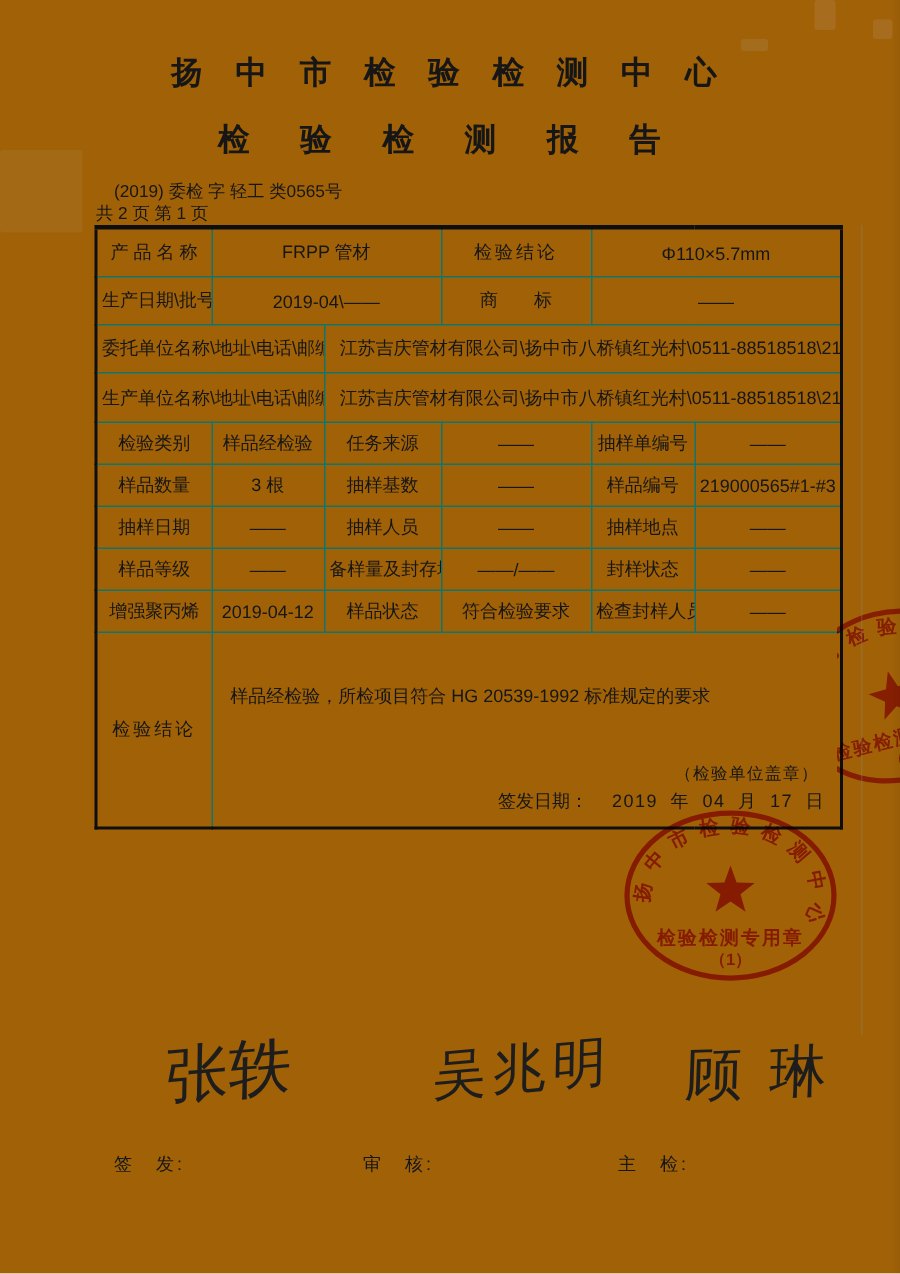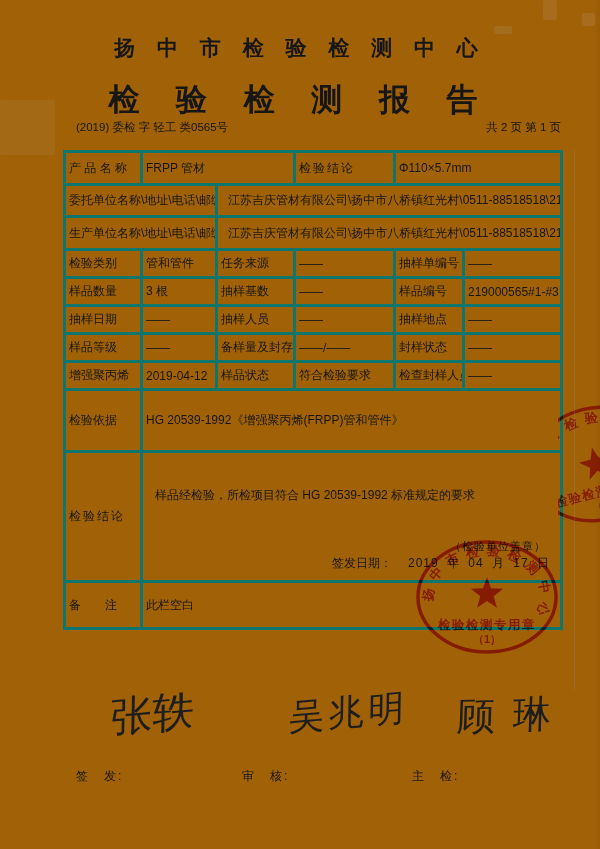--- a/index.html
+++ b/index.html
@@ -5,28 +5,28 @@
   html,body{margin:0;padding:0;background:#ffffff;}
   .page{
     position:relative;width:600px;height:849px;background:#a16207;overflow:hidden;
     font-family:Liberation Sans, sans-serif;color:#161616;
   }
   .page::after{content:'';position:absolute;right:0;top:0;width:6px;height:100%;
     background:linear-gradient(to right, rgba(0,0,0,0), rgba(0,0,0,0.06));pointer-events:none;}
   .title1{position:absolute;top:34px;left:0;width:600px;text-align:center;
     font-size:21px;font-weight:bold;letter-spacing:8px;}
   .title2{position:absolute;top:79px;left:0;width:600px;text-align:center;
-    font-size:31px;font-weight:bold;letter-spacing:14px;}
+    font-size:21px;font-weight:bold;letter-spacing:14px;}
   .refline{position:absolute;top:120px;left:64px;width:497px;display:flex;
-    justify-content:space-between;font-size:11.5px;}
+    justify-content:space-between;font-size:11.5px;flex-direction:column;}
   .refline .left{padding-left:12px;}
   .tablewrap{position:absolute;left:63px;top:150px;width:497px;}
   table.main{border-collapse:collapse;table-layout:fixed;width:497px;
     border:2px solid #0e0e0e;border-top:3px solid #0e0e0e;}
-  table.main td{border:3px solid #0f766e;font-size:12px;
+  table.main td{border:1px solid #0f766e;font-size:12px;text-align:center;
     padding:1px 3px;overflow:hidden;white-space:nowrap;}
   td.lalign{text-align:left;padding-left:12px;}
   td.f105{font-size:10.5px;}
   td.f10{font-size:10px;}
   td.f11{font-size:11px;}
   td.f95{font-size:9.5px;letter-spacing:0;}
   td.sp2{letter-spacing:2px;}
   td.val{font-size:11.5px;}
   td.concl{position:relative;text-align:left;vertical-align:top;white-space:normal;}
   .concl-text{position:absolute;top:34px;left:12px;font-size:12px;}
@@ -71,30 +71,36 @@
           <col style="width:98px">
       </colgroup>
       <tbody>
           <tr style="height:33px">
         <td>产 品 名 称</td>
         <td colspan="2" class="val">FRPP 管材</td>
         <td class="sp2">检验结论</td>
         <td colspan="2" class="val">Φ110×5.7mm</td>
       </tr>
       <tr style="height:32px">
+        <td class="f11">生产日期\批号</td>
+        <td colspan="2" class="val">2019-04\——</td>
+        <td>商　　标</td>
+        <td colspan="2" class="val">——</td>
+      </tr>
+      <tr style="height:32px">
         <td colspan="2" class="f105">委托单位名称\地址\电话\邮编</td>
         <td colspan="4" class="lalign f11" style="padding-left:10px">江苏吉庆管材有限公司\扬中市八桥镇红光村\0511-88518518\212217</td>
       </tr>
       <tr style="height:33px">
         <td colspan="2" class="f105">生产单位名称\地址\电话\邮编</td>
         <td colspan="4" class="lalign f11" style="padding-left:10px">江苏吉庆管材有限公司\扬中市八桥镇红光村\0511-88518518\212217</td>
       </tr>
       <tr style="height:28px">
         <td class="f11">检验类别</td>
-        <td class="f11">管和管件</td>
+        <td class="f11">样品经检验</td>
         <td class="f11">任务来源</td>
         <td class="val">——</td>
         <td class="f105">抽样单编号</td>
         <td class="val">——</td>
       </tr>
       <tr style="height:28px">
         <td class="f11">样品数量</td>
         <td class="val">3 根</td>
         <td class="f11">抽样基数</td>
         <td class="val">——</td>
@@ -118,38 +124,30 @@
         <td class="val">——</td>
       </tr>
       <tr style="height:28px">
         <td class="f11">增强聚丙烯</td>
         <td class="val">2019-04-12</td>
         <td class="f11">样品状态</td>
         <td class="f11">符合检验要求</td>
         <td class="f105">检查封样人员</td>
         <td class="val">——</td>
       </tr>
-      <tr style="height:62px">
-        <td>检验依据</td>
-        <td colspan="5" class="lalign val">HG 20539-1992《增强聚丙烯(FRPP)管和管件》</td>
-      </tr>
       <tr style="height:130px">
         <td class="sp2">检验结论</td>
         <td colspan="5" class="concl">
           <div class="concl-text">样品经检验，所检项目符合 HG 20539-1992 标准规定的要求</div>
           <div class="seal-hint">（检验单位盖章）</div>
           <div class="issue-line">
             <span>签发日期：</span>
             <span class="dt">2019 年 04 月 17 日</span>
           </div>
         </td>
-      </tr>
-      <tr style="height:47px">
-        <td>备　　注</td>
-        <td colspan="5" class="lalign val">此栏空白</td>
       </tr>
     </tbody>
       </table>
   </div>
 
   <div class="sigrow">
     <span class="siglabel" style="left:12px">签　发:</span>
     <span class="signame" style="left:46px;top:-2px;font-size:42px">张轶</span>
     <span class="siglabel" style="left:178px">审　核:</span>
     <span class="signame" style="left:224px;top:2px;font-size:36px;letter-spacing:4px">吴兆明</span>

